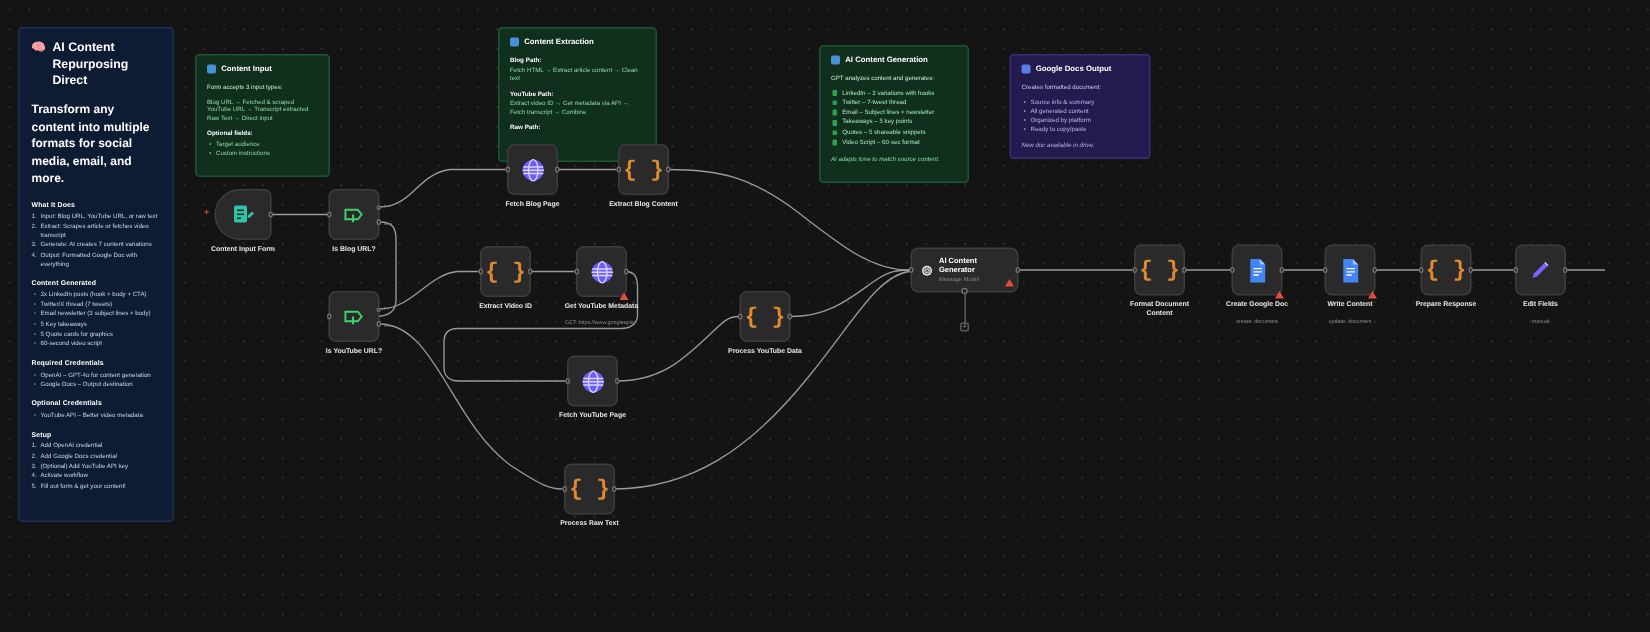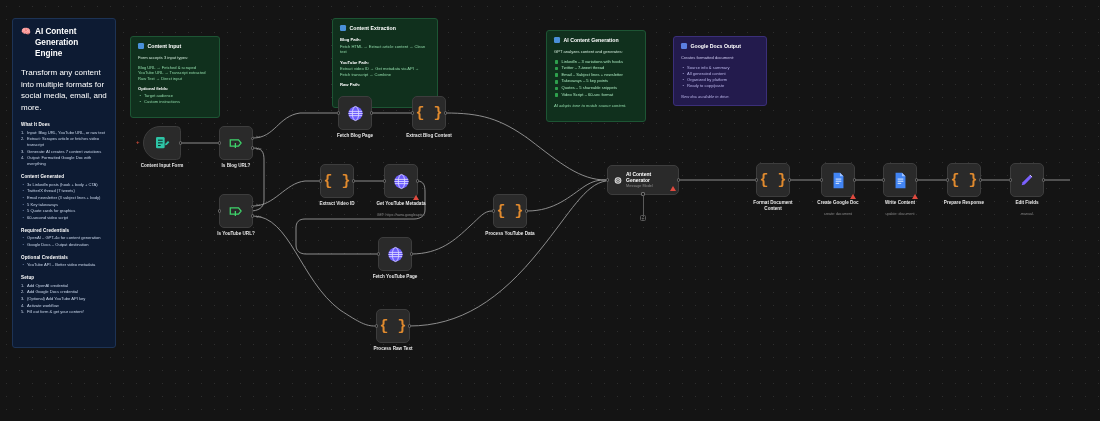--- a/index.html
+++ b/index.html
@@ -28,21 +28,21 @@
     color: #dfe7f5;
     overflow: hidden;
   }
   .doc-title {
     font-size: 8.2px; font-weight: bold; line-height: 11px;
     color: #ffffff; margin-bottom: 8px;
     display: flex; gap: 4px; align-items: flex-start;
   }
   .doc-emoji { font-size: 8px; line-height: 11px; }
   .doc-sub {
-    font-size: 8px; font-weight: normal; line-height: 11.5px;
+    font-size: 8px; font-weight: bold; line-height: 11.5px;
     color: #ffffff; margin-bottom: 9px;
   }
   .doc-h { font-size: 4.6px; font-weight: bold; color: #ffffff; margin: 7px 0 2.5px 0; letter-spacing: .1px; }
   .doc-ol, .doc-ul { list-style: none; }
   .doc-ol li, .doc-ul li {
     font-size: 4.1px; line-height: 6px; color: #c9d6ea;
     padding-left: 6px; position: relative; margin-bottom: 0.6px;
   }
   .doc-ul li::before { content: "•"; position: absolute; left: 1.5px; color: #7e95bb; }
   .doc-ol li::before { content: attr(data-n) "."; position: absolute; left: 0; color: #c9d6ea; }
@@ -220,21 +220,21 @@
       <path d="M854,180 L882,180"></path>
       <path d="M916,180 L946,180"></path>
       <path d="M980,180 L1009,180"></path>
       <path d="M1043,180 L1070,180"></path>
     </g>
   </svg>
 
   <div class="doc-note" style="left:12px; top:18px; width:104px; height:330px;">
     <div class="doc-title">
       <span class="doc-emoji">🧠</span>
-      <span>AI Content Generation Engine</span>
+      <span>AI Content Repurposing Direct</span>
     </div>
     <div class="doc-sub">Transform any content into multiple formats for social media, email, and more.</div>
     <div>
       <div>
         <div class="doc-h">What It Does</div>
         <ol class="doc-ol">
           <li data-n="1">Input: Blog URL, YouTube URL, or raw text</li>
           <li data-n="2">Extract: Scrapes article or fetches video transcript</li>
           <li data-n="3">Generate: AI creates 7 content variations</li>
           <li data-n="4">Output: Formatted Google Doc with everything</li>

